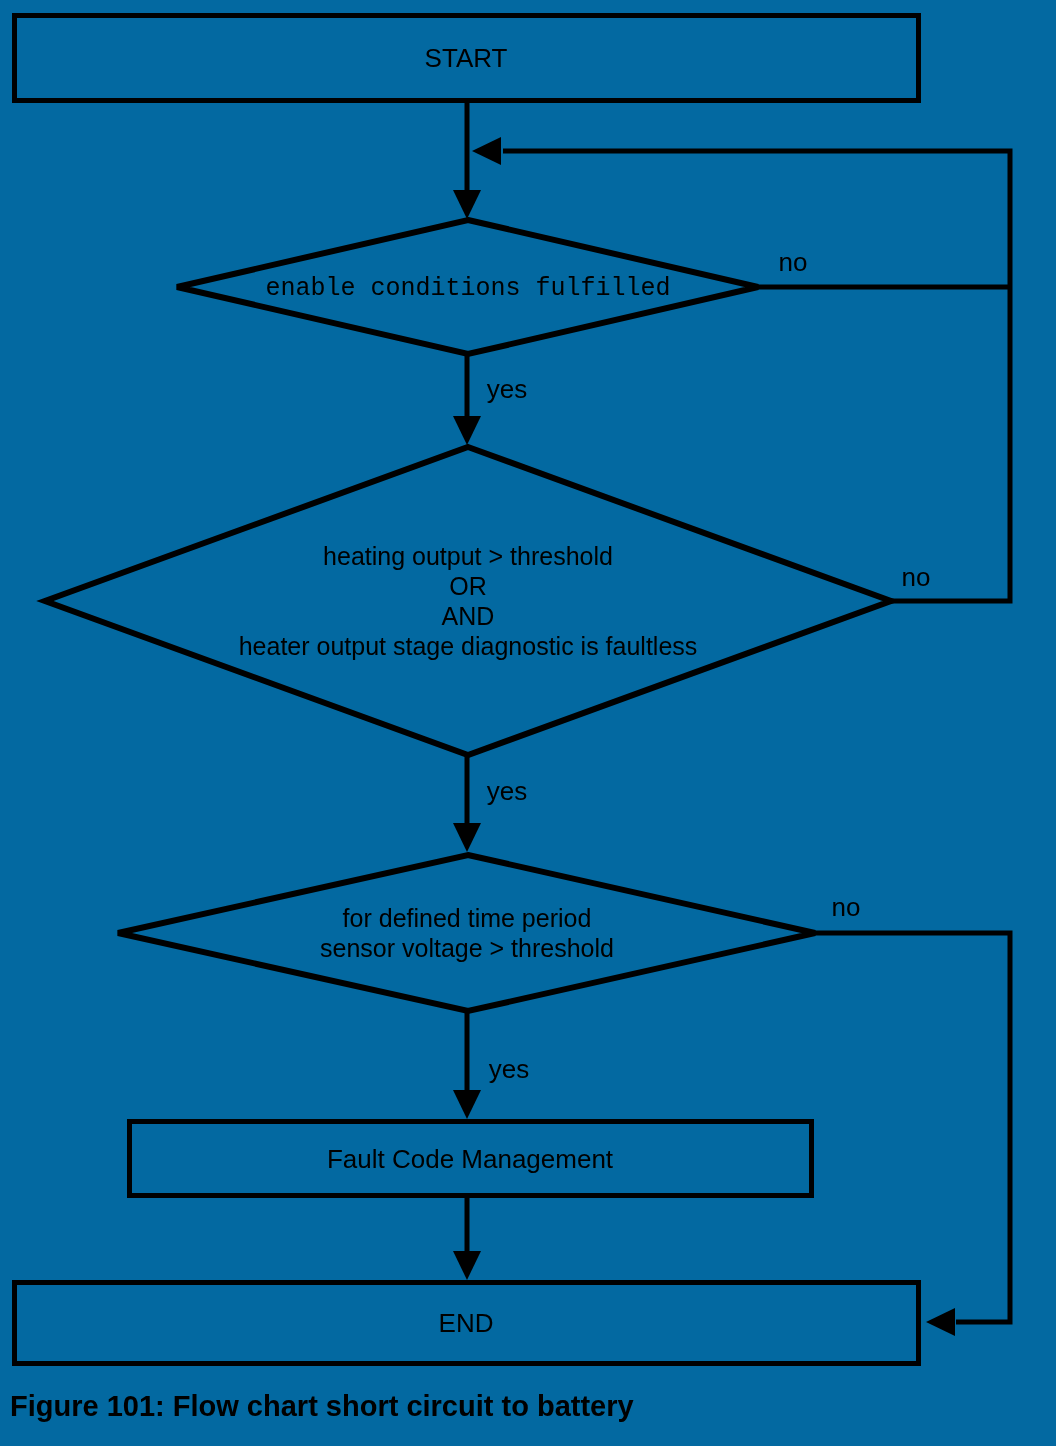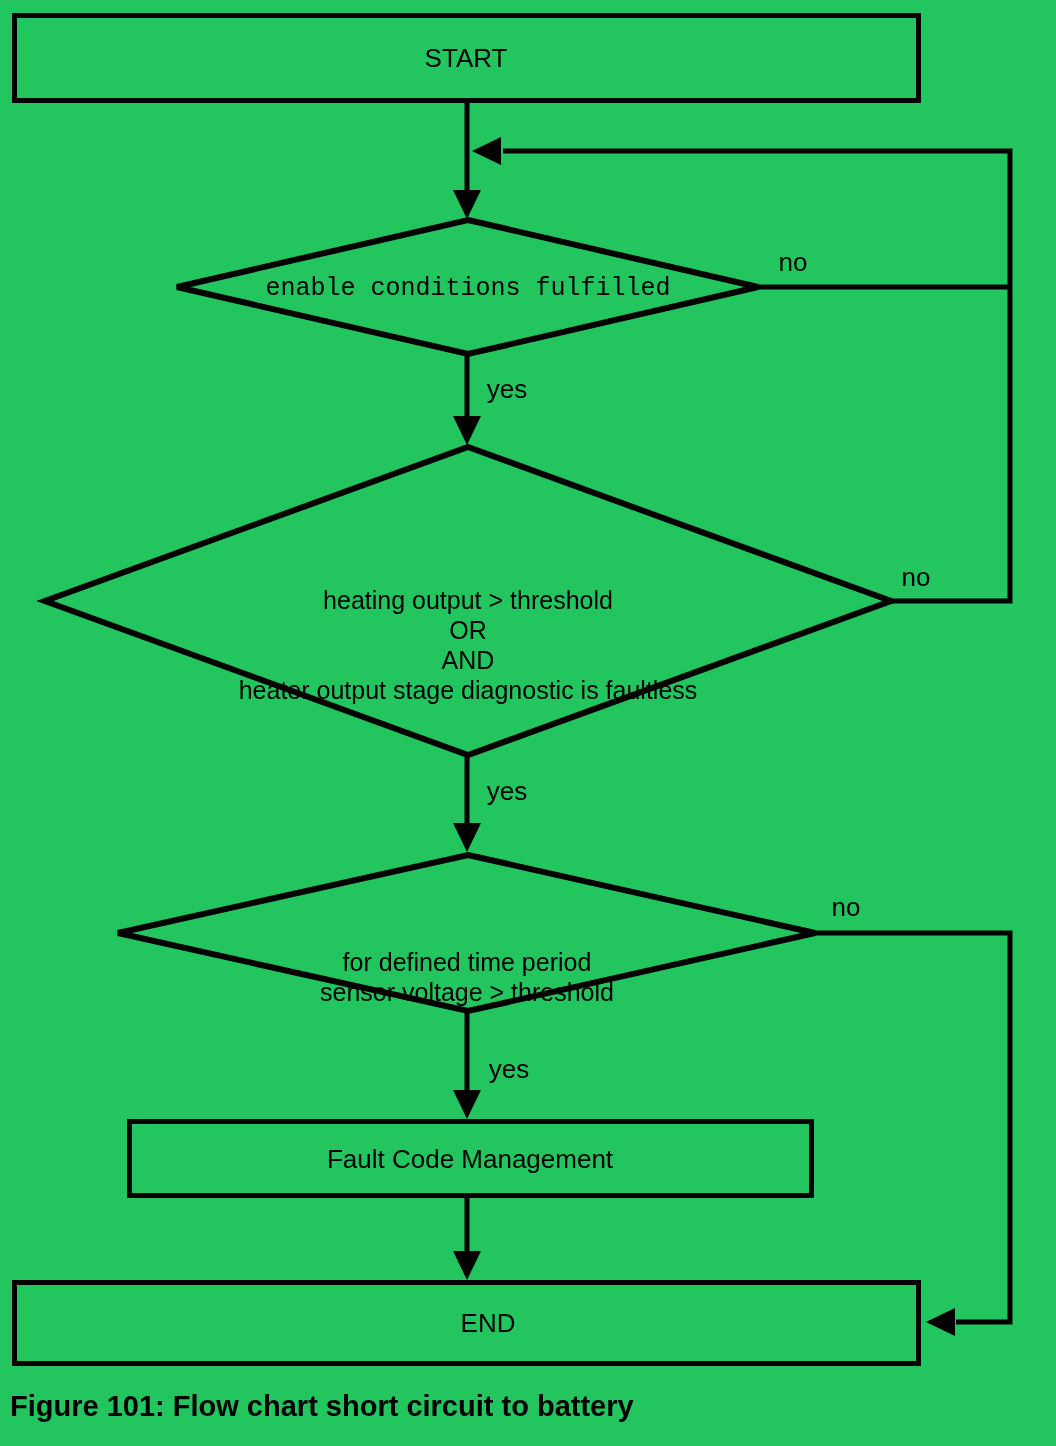--- a/index.html
+++ b/index.html
@@ -1,35 +1,35 @@
 <!DOCTYPE html>
 <html><head>
 <meta charset="utf-8">
 <style>
   html, body { margin: 0; padding: 0; background: #ffffff; }
   #page {
     position: relative;
     width: 1056px;
     height: 1446px;
-    background: #22c55e;
+    background: #0369a1;
     font-family: "Liberation Sans", sans-serif;
     color: #000000;
     overflow: hidden;
   }
   #diagram-svg { position: absolute; left: 0; top: 0; }
   .lbl {
     position: absolute;
     transform: translate(-50%, -50%);
     font-size: 26px;
     line-height: 30px;
     white-space: nowrap;
     text-align: center;
     color: #000000;
   }
-  .multi { white-space: normal; width: 820px; margin-top: 44px; }
+  .multi { white-space: normal; width: 820px; }
   .caption {
     position: absolute;
     left: 10px;
     top: 1390px;
     font-size: 29px;
     font-weight: bold;
     white-space: nowrap;
   }
 </style>
 </head>
@@ -87,16 +87,16 @@
 
   <div class="lbl multi" style="left:467px; top:933px; font-size:25px;">
     <div>for defined time period</div>
     <div>sensor voltage &gt; threshold</div>
   </div>
   <div class="lbl" style="left:846px; top:907px;">no</div>
   <div class="lbl" style="left:509px; top:1069px;">yes</div>
 
   <div class="lbl" style="left:470px; top:1159px;">Fault Code Management</div>
 
-  <div class="lbl" style="left:488px; top:1323px;">END</div>
+  <div class="lbl" style="left:466px; top:1323px;">END</div>
 
   <div class="caption">Figure 101: Flow chart short circuit to battery</div>
 </div>
 
 </body></html>

